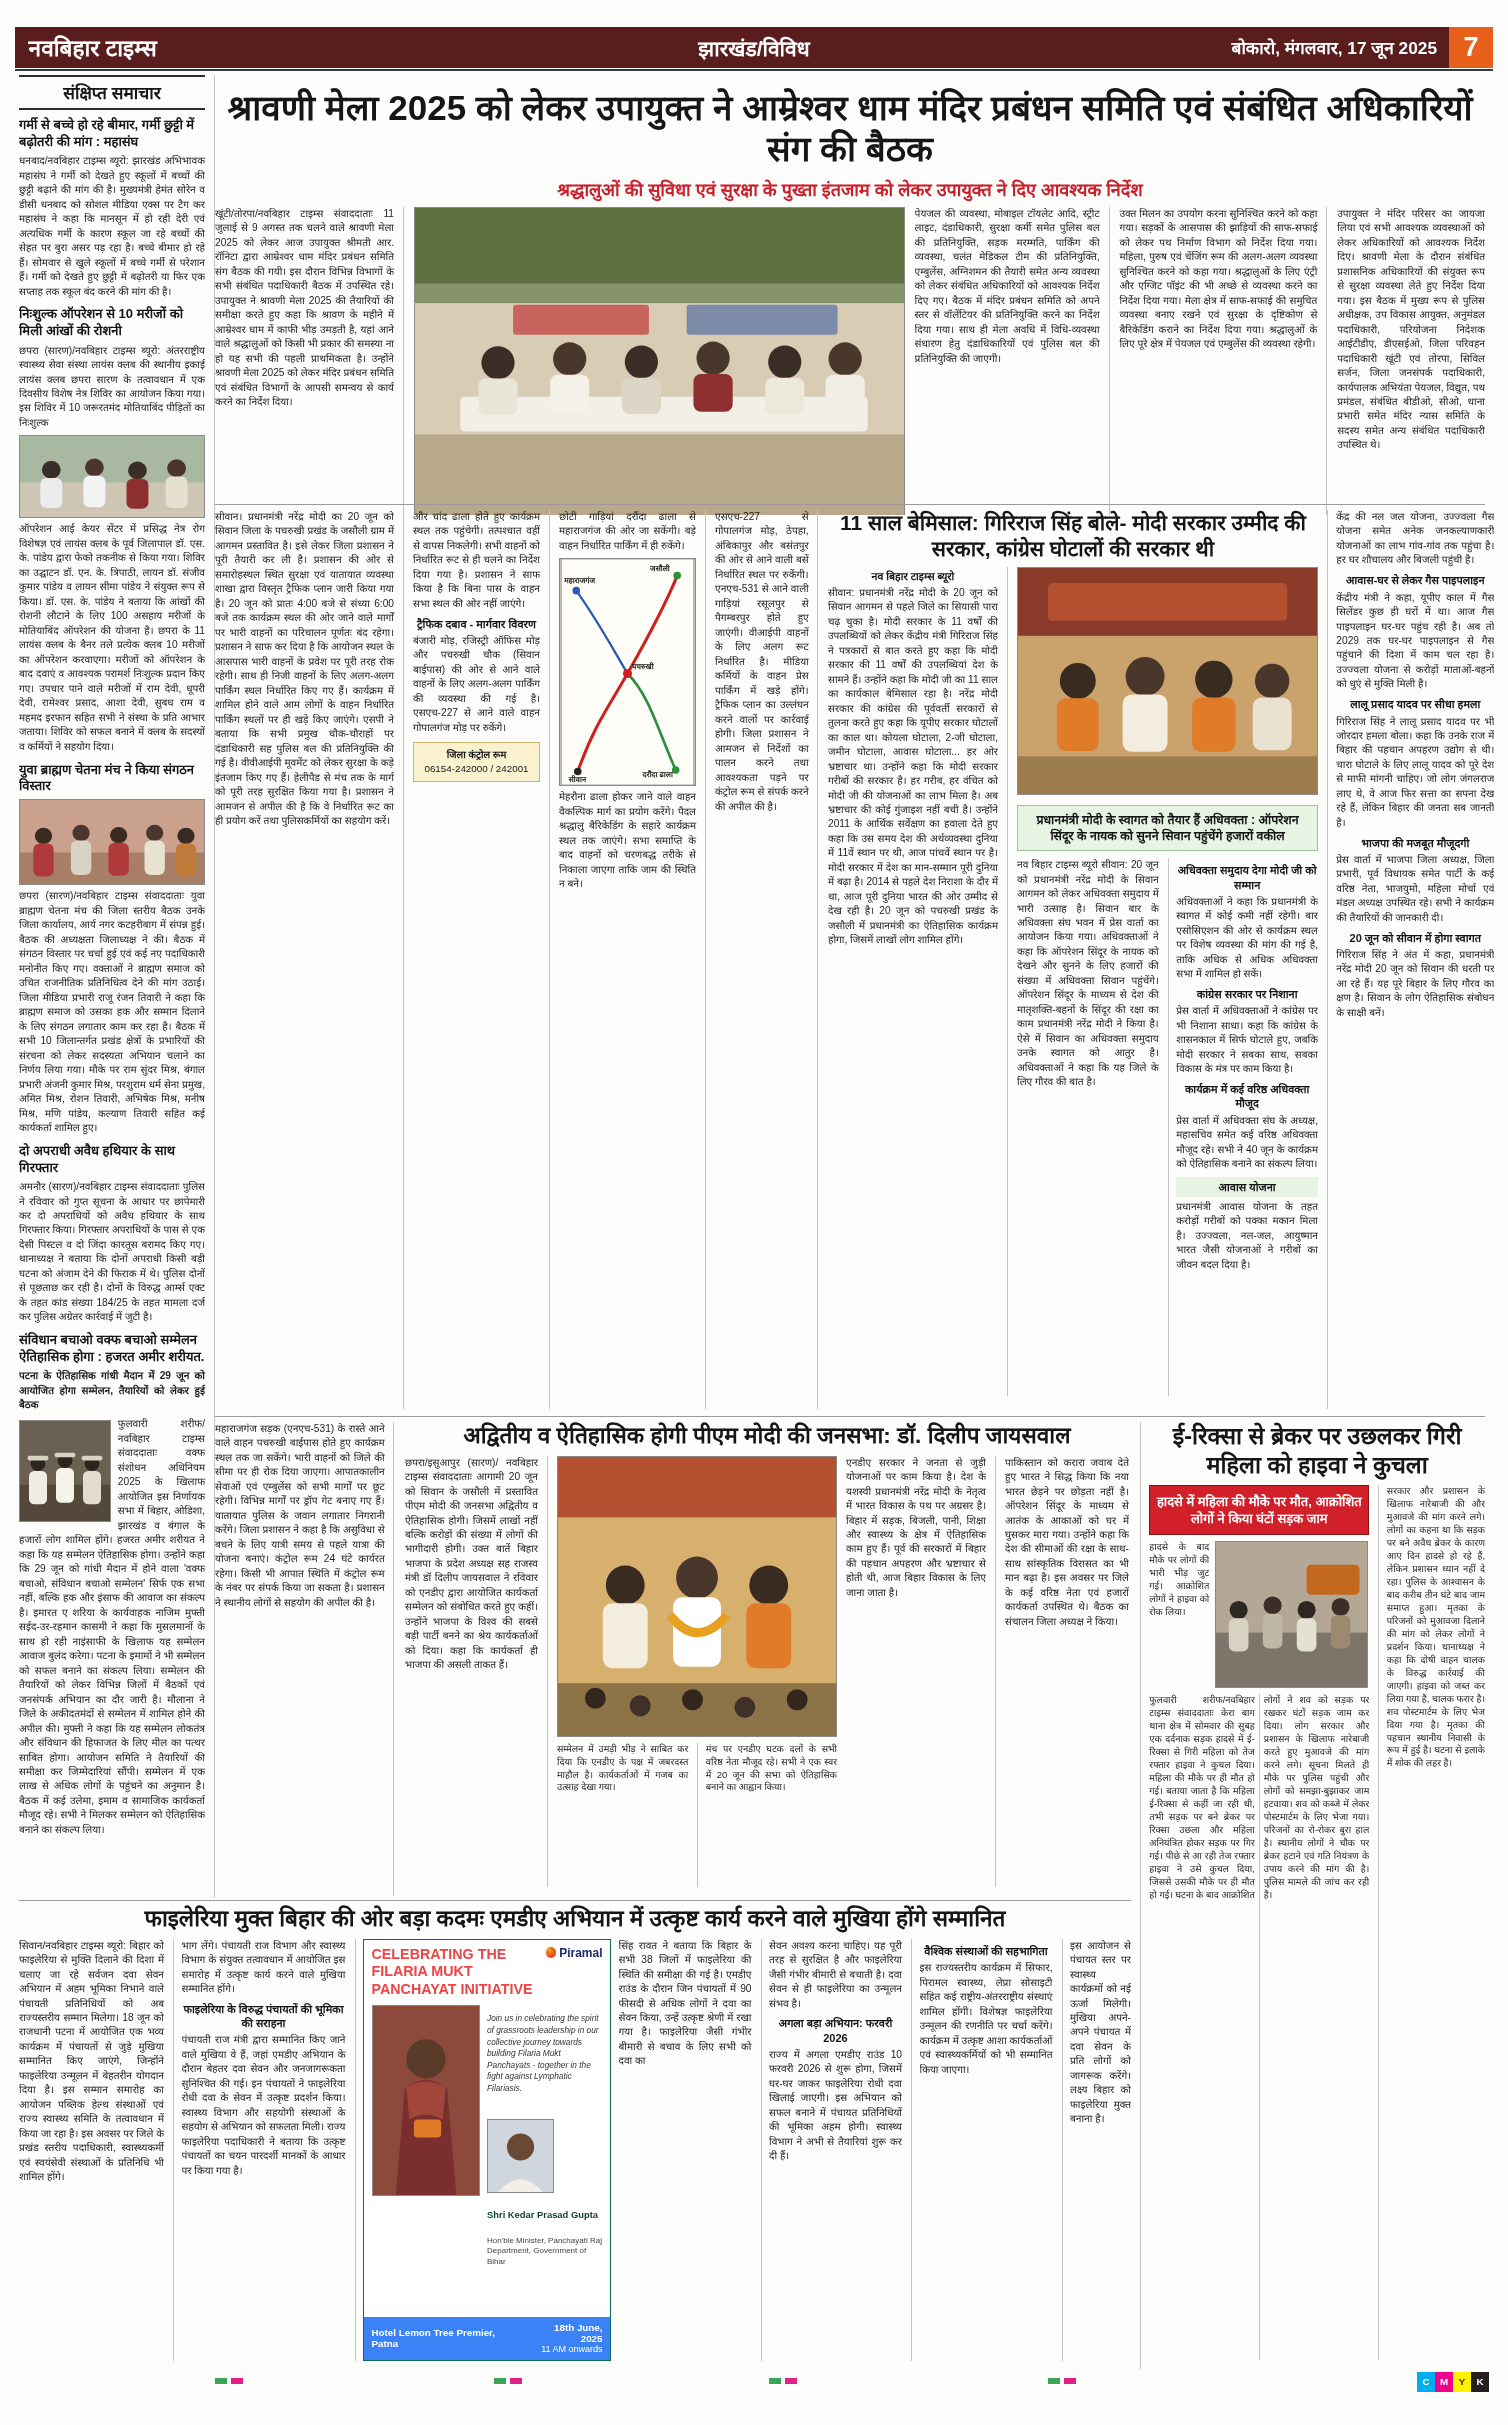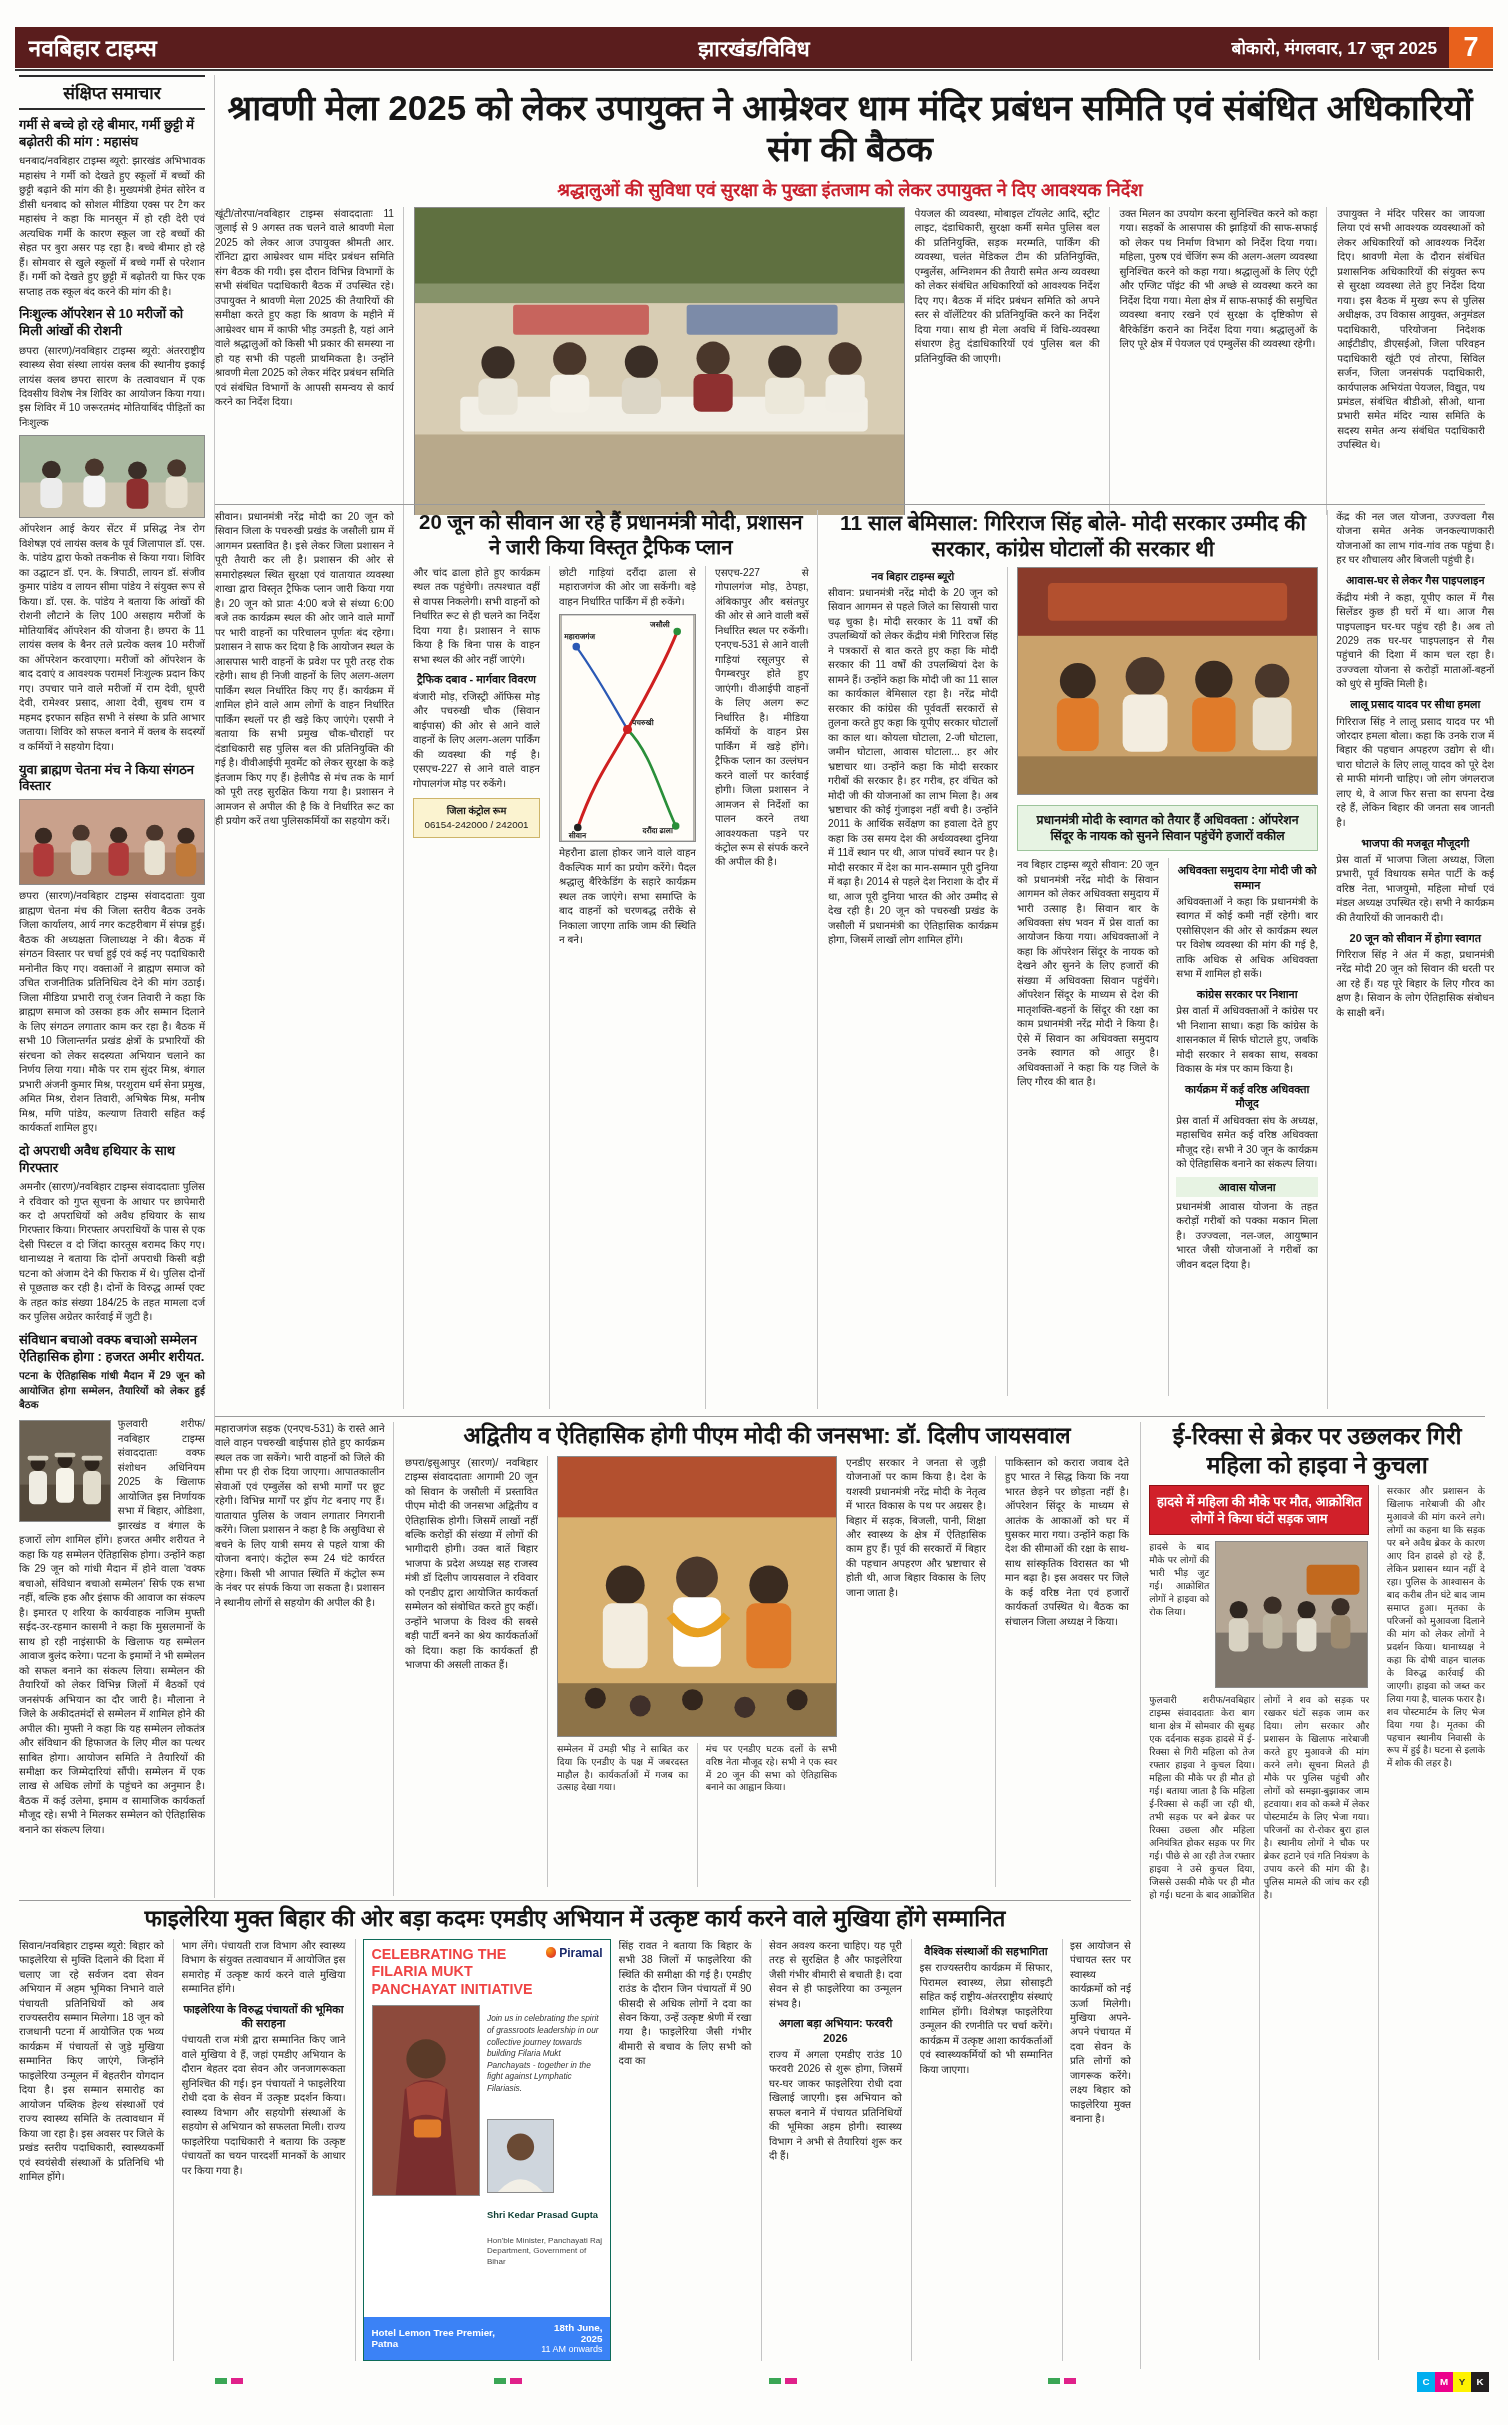--- a/index.html
+++ b/index.html
@@ -230,21 +230,20 @@
     </div>
   </section>
 
   <div class="hrule" style="left:215px;top:504px;width:1270px"></div>
 
   <section class="traffic">
     <div class="col vr" style="width:179px;flex:none">
       <p class="bt">सीवान। प्रधानमंत्री नरेंद्र मोदी का 20 जून को सिवान जिला के पचरुखी प्रखंड के जसौली ग्राम में आगमन प्रस्तावित है। इसे लेकर जिला प्रशासन ने पूरी तैयारी कर ली है। प्रशासन की ओर से समारोहस्थल स्थित सुरक्षा एवं यातायात व्यवस्था शाखा द्वारा विस्तृत ट्रैफिक प्लान जारी किया गया है। 20 जून को प्रातः 4:00 बजे से संध्या 6:00 बजे तक कार्यक्रम स्थल की ओर जाने वाले मार्गों पर भारी वाहनों का परिचालन पूर्णतः बंद रहेगा। प्रशासन ने साफ कर दिया है कि आयोजन स्थल के आसपास भारी वाहनों के प्रवेश पर पूरी तरह रोक रहेगी। साथ ही निजी वाहनों के लिए अलग-अलग पार्किंग स्थल निर्धारित किए गए हैं। कार्यक्रम में शामिल होने वाले आम लोगों के वाहन निर्धारित पार्किंग स्थलों पर ही खड़े किए जाएंगे। एसपी ने बताया कि सभी प्रमुख चौक-चौराहों पर दंडाधिकारी सह पुलिस बल की प्रतिनियुक्ति की गई है। वीवीआईपी मूवमेंट को लेकर सुरक्षा के कड़े इंतजाम किए गए हैं। हेलीपैड से मंच तक के मार्ग को पूरी तरह सुरक्षित किया गया है। प्रशासन ने आमजन से अपील की है कि वे निर्धारित रूट का ही प्रयोग करें तथा पुलिसकर्मियों का सहयोग करें।</p>
     </div>
     <div class="tr-right">
-      <h2 class="head-md" style="font-size:20.4px">20 जून को सीवान आ रहे हैं प्रधानमंत्री मोदी, प्रशासन ने जारी किया विस्तृत ट्रैफिक प्लान</h2>
       <div class="tr-row">
         <div class="col vr" style="width:127px;flex:none">
           <p class="bt">और चांद ढाला होते हुए कार्यक्रम स्थल तक पहुंचेगी। तत्पश्चात वहीं से वापस निकलेगी। सभी वाहनों को निर्धारित रूट से ही चलने का निर्देश दिया गया है। प्रशासन ने साफ किया है कि बिना पास के वाहन सभा स्थल की ओर नहीं जाएंगे।</p>
           <div class="sub-bold">ट्रैफिक दबाव - मार्गवार विवरण</div>
           <p class="bt">बंजारी मोड़, रजिस्ट्री ऑफिस मोड़ और पचरुखी चौक (सिवान बाईपास) की ओर से आने वाले वाहनों के लिए अलग-अलग पार्किंग की व्यवस्था की गई है। एसएच-227 से आने वाले वाहन गोपालगंज मोड़ पर रुकेंगे।</p>
           <div class="control-box">
             <b>जिला कंट्रोल रूम</b>
             <span>06154-242000 / 242001</span>
           </div>
         </div>
@@ -305,21 +304,21 @@
         <div style="display:flex;gap:7.5px;flex:1;overflow:hidden">
           <div class="col vr" style="flex:1">
             <p class="bt">नव बिहार टाइम्स ब्यूरो सीवान: 20 जून को प्रधानमंत्री नरेंद्र मोदी के सिवान आगमन को लेकर अधिवक्ता समुदाय में भारी उत्साह है। सिवान बार के अधिवक्ता संघ भवन में प्रेस वार्ता का आयोजन किया गया। अधिवक्ताओं ने कहा कि ऑपरेशन सिंदूर के नायक को देखने और सुनने के लिए हजारों की संख्या में अधिवक्ता सिवान पहुंचेंगे। ऑपरेशन सिंदूर के माध्यम से देश की मातृशक्ति-बहनों के सिंदूर की रक्षा का काम प्रधानमंत्री नरेंद्र मोदी ने किया है। ऐसे में सिवान का अधिवक्ता समुदाय उनके स्वागत को आतुर है। अधिवक्ताओं ने कहा कि यह जिले के लिए गौरव की बात है।</p>
           </div>
           <div class="col" style="flex:1">
             <div class="sub-bold">अधिवक्ता समुदाय देगा मोदी जी को सम्मान</div>
             <p class="bt">अधिवक्ताओं ने कहा कि प्रधानमंत्री के स्वागत में कोई कमी नहीं रहेगी। बार एसोसिएशन की ओर से कार्यक्रम स्थल पर विशेष व्यवस्था की मांग की गई है, ताकि अधिक से अधिक अधिवक्ता सभा में शामिल हो सकें।</p>
             <div class="sub-bold">कांग्रेस सरकार पर निशाना</div>
             <p class="bt">प्रेस वार्ता में अधिवक्ताओं ने कांग्रेस पर भी निशाना साधा। कहा कि कांग्रेस के शासनकाल में सिर्फ घोटाले हुए, जबकि मोदी सरकार ने सबका साथ, सबका विकास के मंत्र पर काम किया है।</p>
             <div class="sub-bold">कार्यक्रम में कई वरिष्ठ अधिवक्ता मौजूद</div>
-            <p class="bt">प्रेस वार्ता में अधिवक्ता संघ के अध्यक्ष, महासचिव समेत कई वरिष्ठ अधिवक्ता मौजूद रहे। सभी ने 30 जून के कार्यक्रम को ऐतिहासिक बनाने का संकल्प लिया।</p>
+            <p class="bt">प्रेस वार्ता में अधिवक्ता संघ के अध्यक्ष, महासचिव समेत कई वरिष्ठ अधिवक्ता मौजूद रहे। सभी ने 40 जून के कार्यक्रम को ऐतिहासिक बनाने का संकल्प लिया।</p>
             <div class="tint-sub">आवास योजना</div>
             <p class="bt">प्रधानमंत्री आवास योजना के तहत करोड़ों गरीबों को पक्का मकान मिला है। उज्ज्वला, नल-जल, आयुष्मान भारत जैसी योजनाओं ने गरीबों का जीवन बदल दिया है।</p>
           </div>
         </div>
       </div>
     </div>
   </section>
 
   <aside class="rail">
     <p class="bt">केंद्र की नल जल योजना, उज्ज्वला गैस योजना समेत अनेक जनकल्याणकारी योजनाओं का लाभ गांव-गांव तक पहुंचा है। हर घर शौचालय और बिजली पहुंची है।</p>

